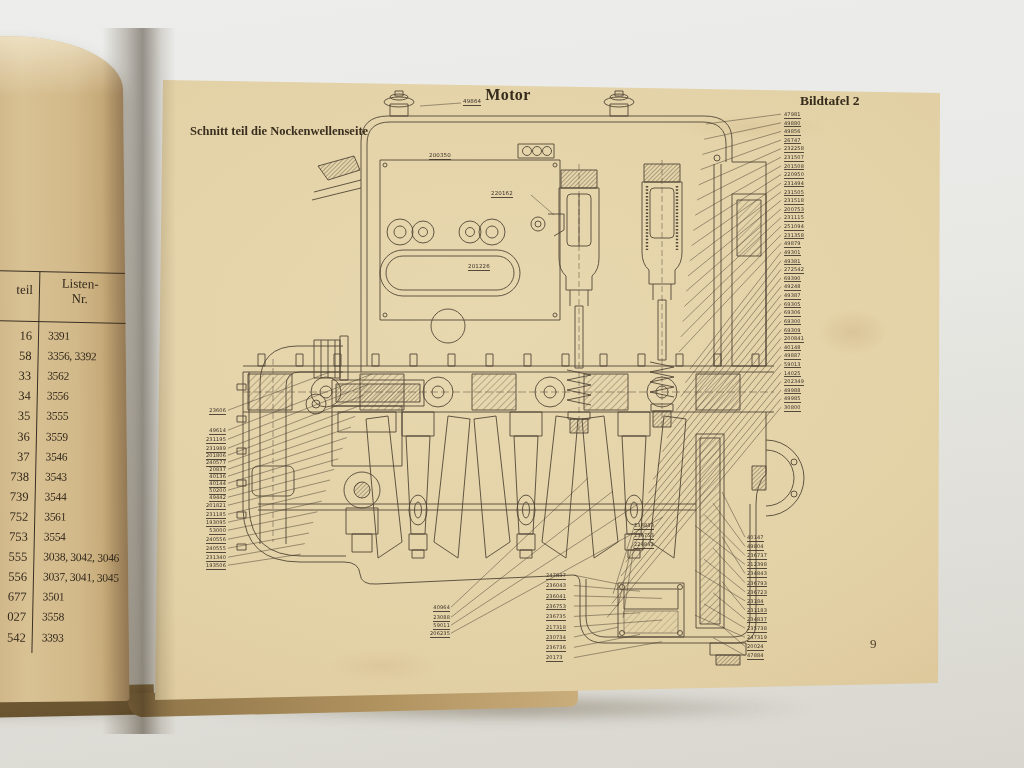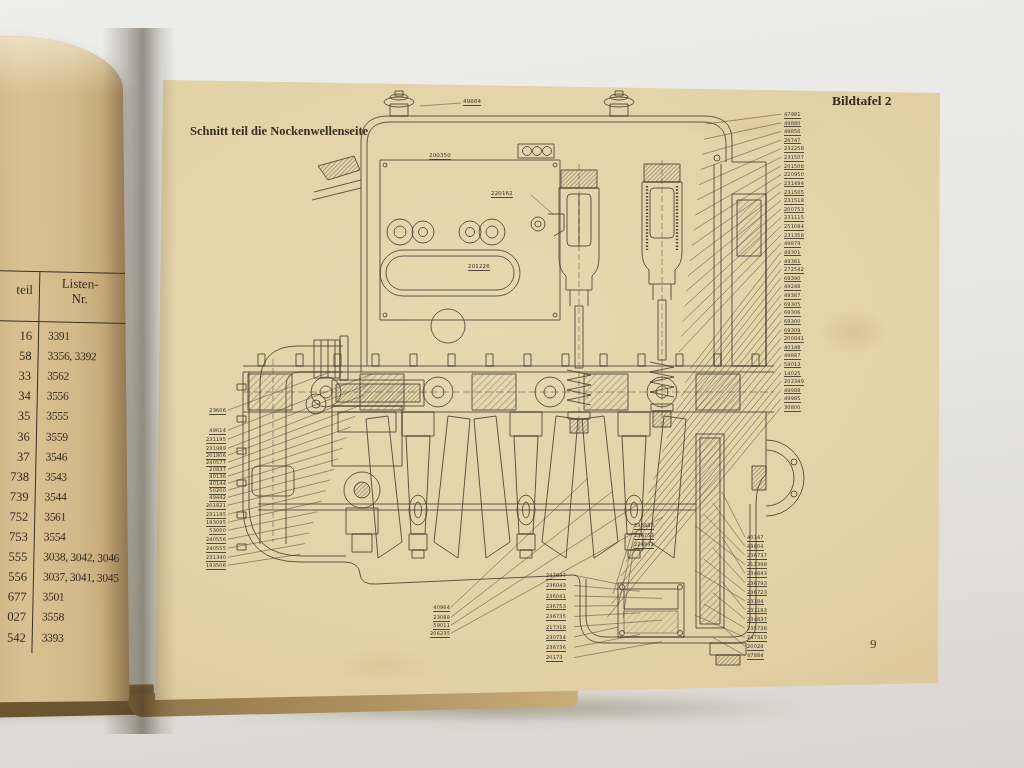--- a/index.html
+++ b/index.html
@@ -34,21 +34,21 @@
   .right-page{position:absolute;left:118px;top:74px;width:830px;height:634px;
     background:radial-gradient(120% 105% at 45% 40%,#e8d8af 0%,#e3d1a6 52%,#d9c395 80%,#c8b081 100%);
     clip-path:polygon(45px 6px,822px 19px,820px 609px,37px 626px);
     filter:drop-shadow(5px 9px 9px rgba(60,48,25,.33));}
   .stain{position:absolute;border-radius:50%;pointer-events:none;}
   .s1{left:700px;top:235px;width:70px;height:46px;background:radial-gradient(closest-side,rgba(148,108,48,.14),rgba(148,108,48,0));}
   .s2{left:210px;top:575px;width:110px;height:34px;background:radial-gradient(closest-side,rgba(148,108,48,.10),rgba(148,108,48,0));}
   .s3{left:560px;top:40px;width:150px;height:26px;background:radial-gradient(closest-side,rgba(148,108,48,.08),rgba(148,108,48,0));}
   .rp-title{position:absolute;left:300px;top:12px;width:180px;text-align:center;
     font-size:16px;font-weight:bold;color:#362c1c;letter-spacing:.4px;}
-  .rp-plate{position:absolute;left:714px;top:19px;font-size:13.5px;font-weight:bold;color:#362c1c;}
+  .rp-plate{position:absolute;left:682px;top:19px;font-size:13.5px;font-weight:bold;color:#362c1c;}
   .rp-subtitle{position:absolute;left:72px;top:50px;font-size:12.5px;font-weight:bold;color:#3a2f1f;}
   .rp-pagenum{position:absolute;left:752px;top:562px;font-size:13px;color:#4a3c28;}
   #diagram{position:absolute;left:0;top:0;width:830px;height:634px;}
   .lbl{position:absolute;font-family:"DejaVu Sans",sans-serif;font-size:5px;line-height:1;
     letter-spacing:.15px;color:#3a3127;border-bottom:.7px solid rgba(58,49,39,.85);
     padding-bottom:.5px;white-space:nowrap;}
   .lbl.big{font-size:5.5px;}
 </style>
 </head>
 <body>
@@ -430,20 +430,21 @@
             <line x1="333" y1="559.2" x2="545" y2="443"></line>
             <line x1="516" y1="453" x2="495" y2="520"></line>
             <line x1="516" y1="463" x2="500" y2="532"></line>
             <line x1="516" y1="472" x2="505" y2="544"></line>
             <line x1="343" y1="29" x2="302" y2="32"></line>
             <line x1="413" y1="121" x2="436" y2="141"></line>
           </g>
       </g>
     </svg>
 
+    <div class="rp-title">Motor</div>
     <div class="rp-plate">Bildtafel 2</div>
     <div class="rp-subtitle">Schnitt teil die Nockenwellenseite</div>
     <div class="rp-pagenum">9</div>
     <div id="labels">
         <span class="lbl" style="left: 666px; top: 38px;">47981</span>
         <span class="lbl" style="left: 666px; top: 46.62px;">49880</span>
         <span class="lbl" style="left: 666px; top: 55.24px;">49856</span>
         <span class="lbl" style="left: 666px; top: 63.86px;">26747</span>
         <span class="lbl" style="left: 666px; top: 72.48px;">232258</span>
         <span class="lbl" style="left: 666px; top: 81.1px;">231507</span>

